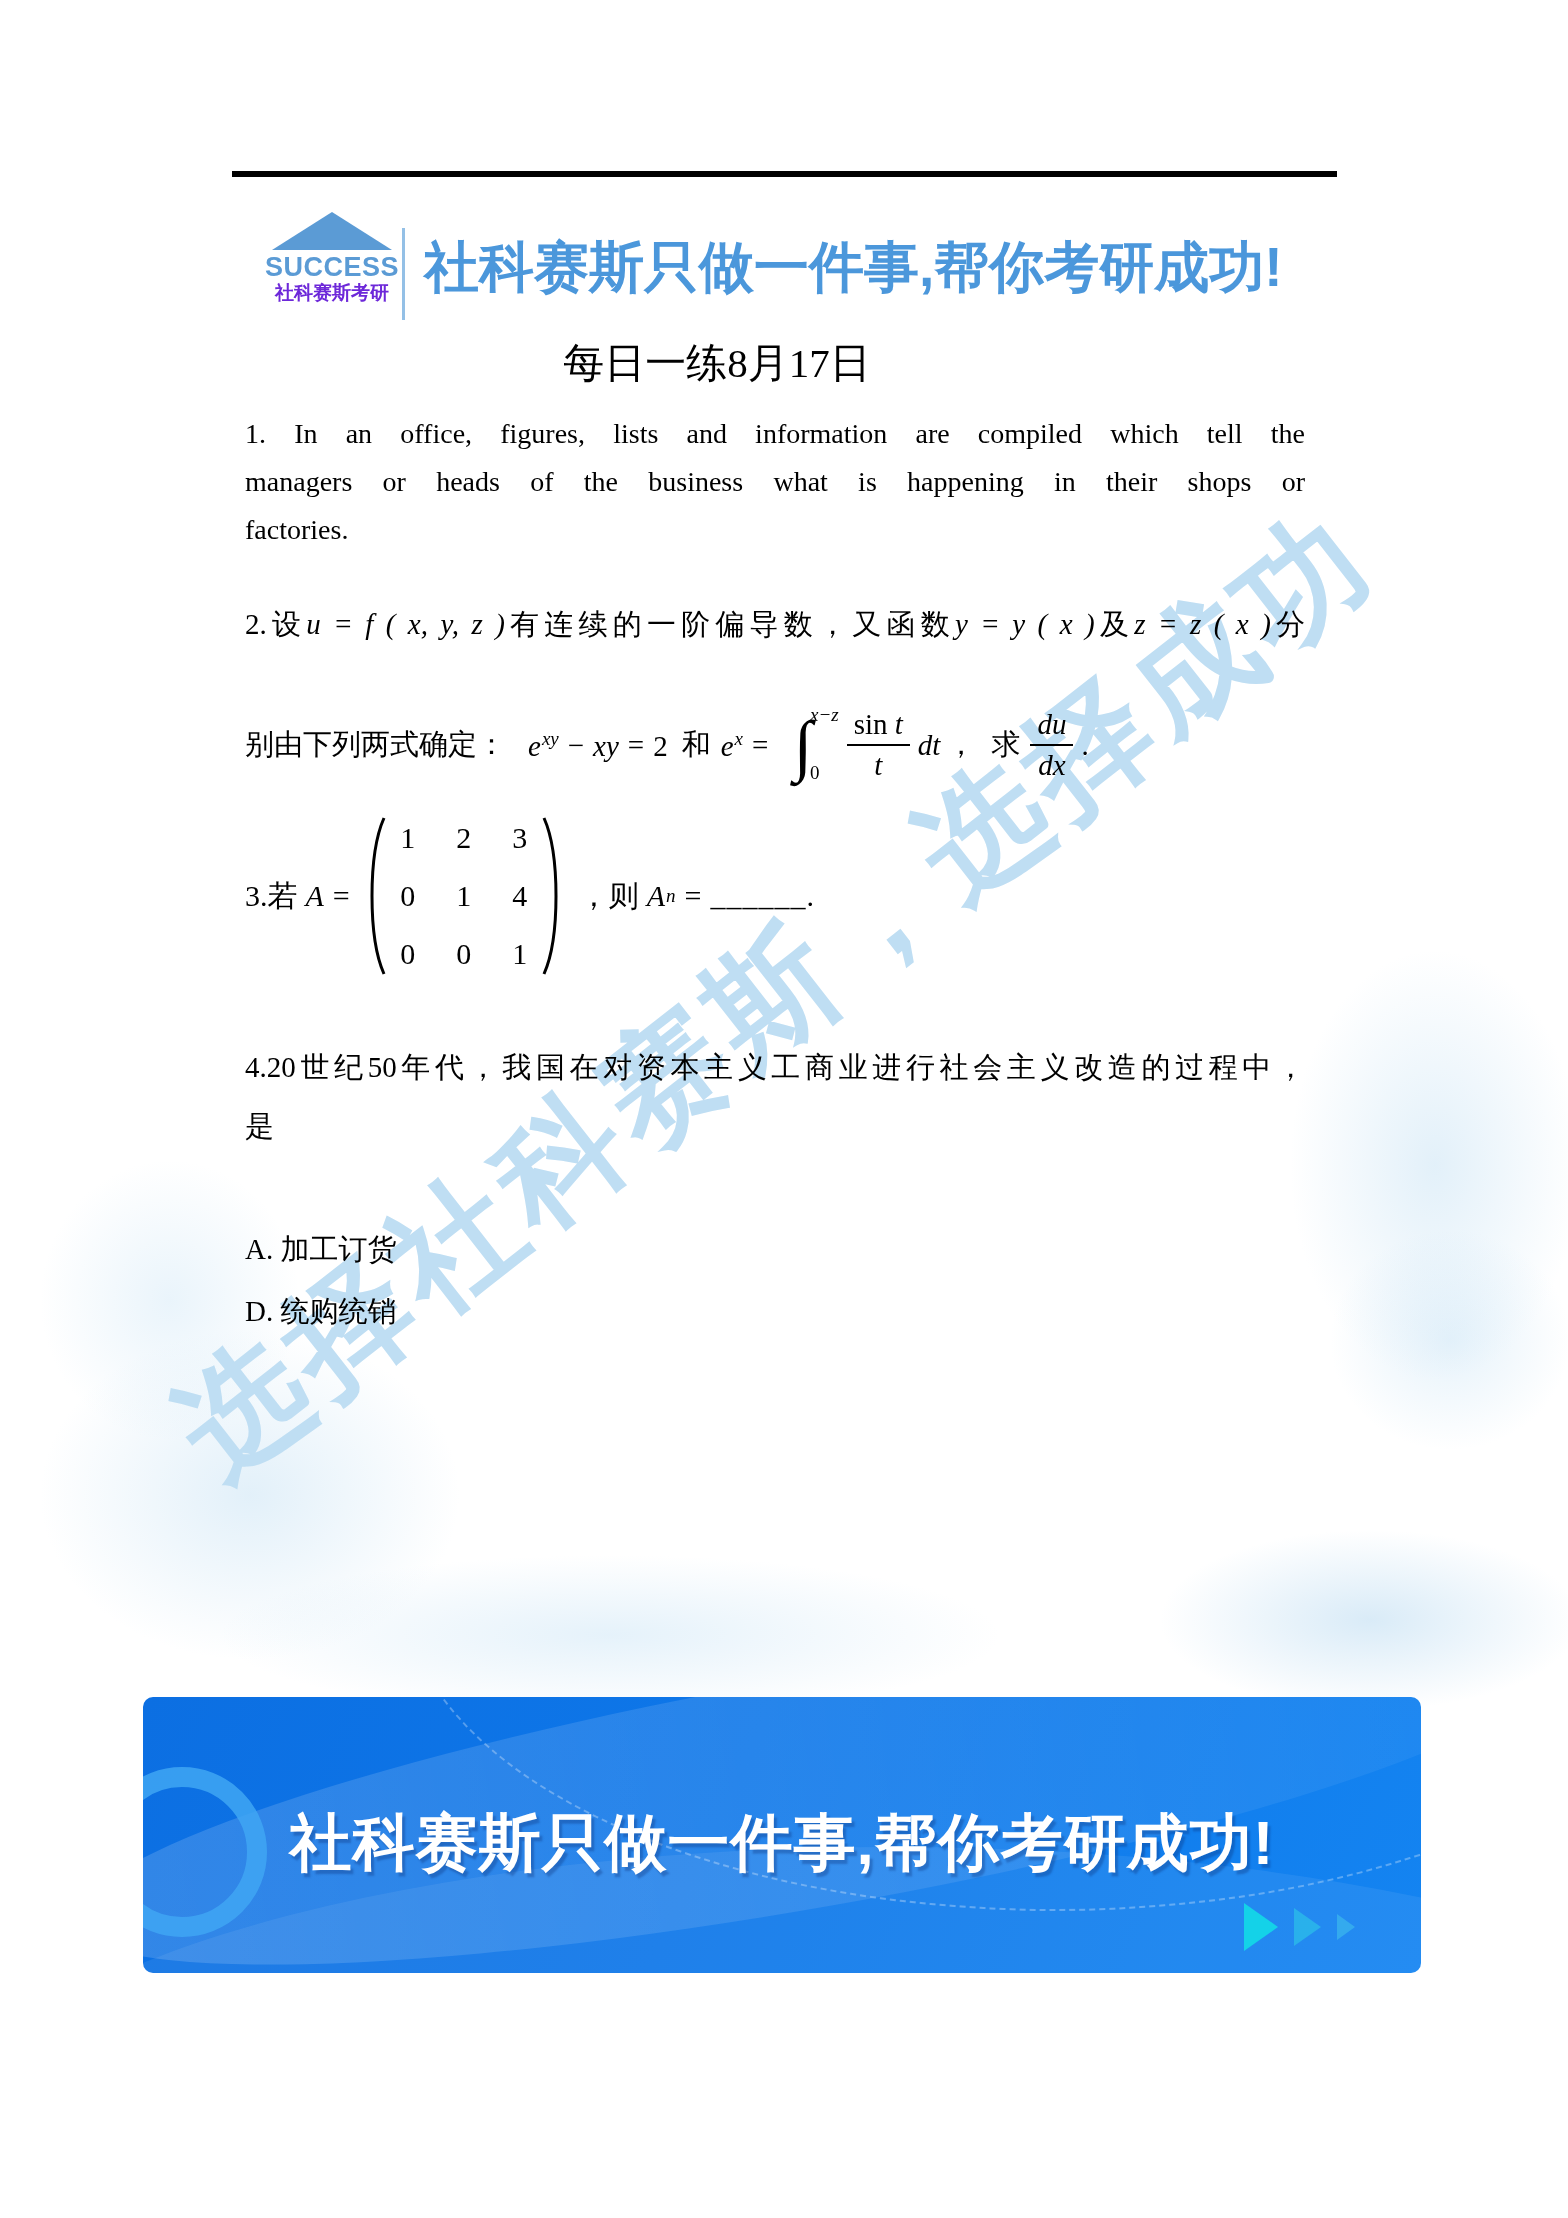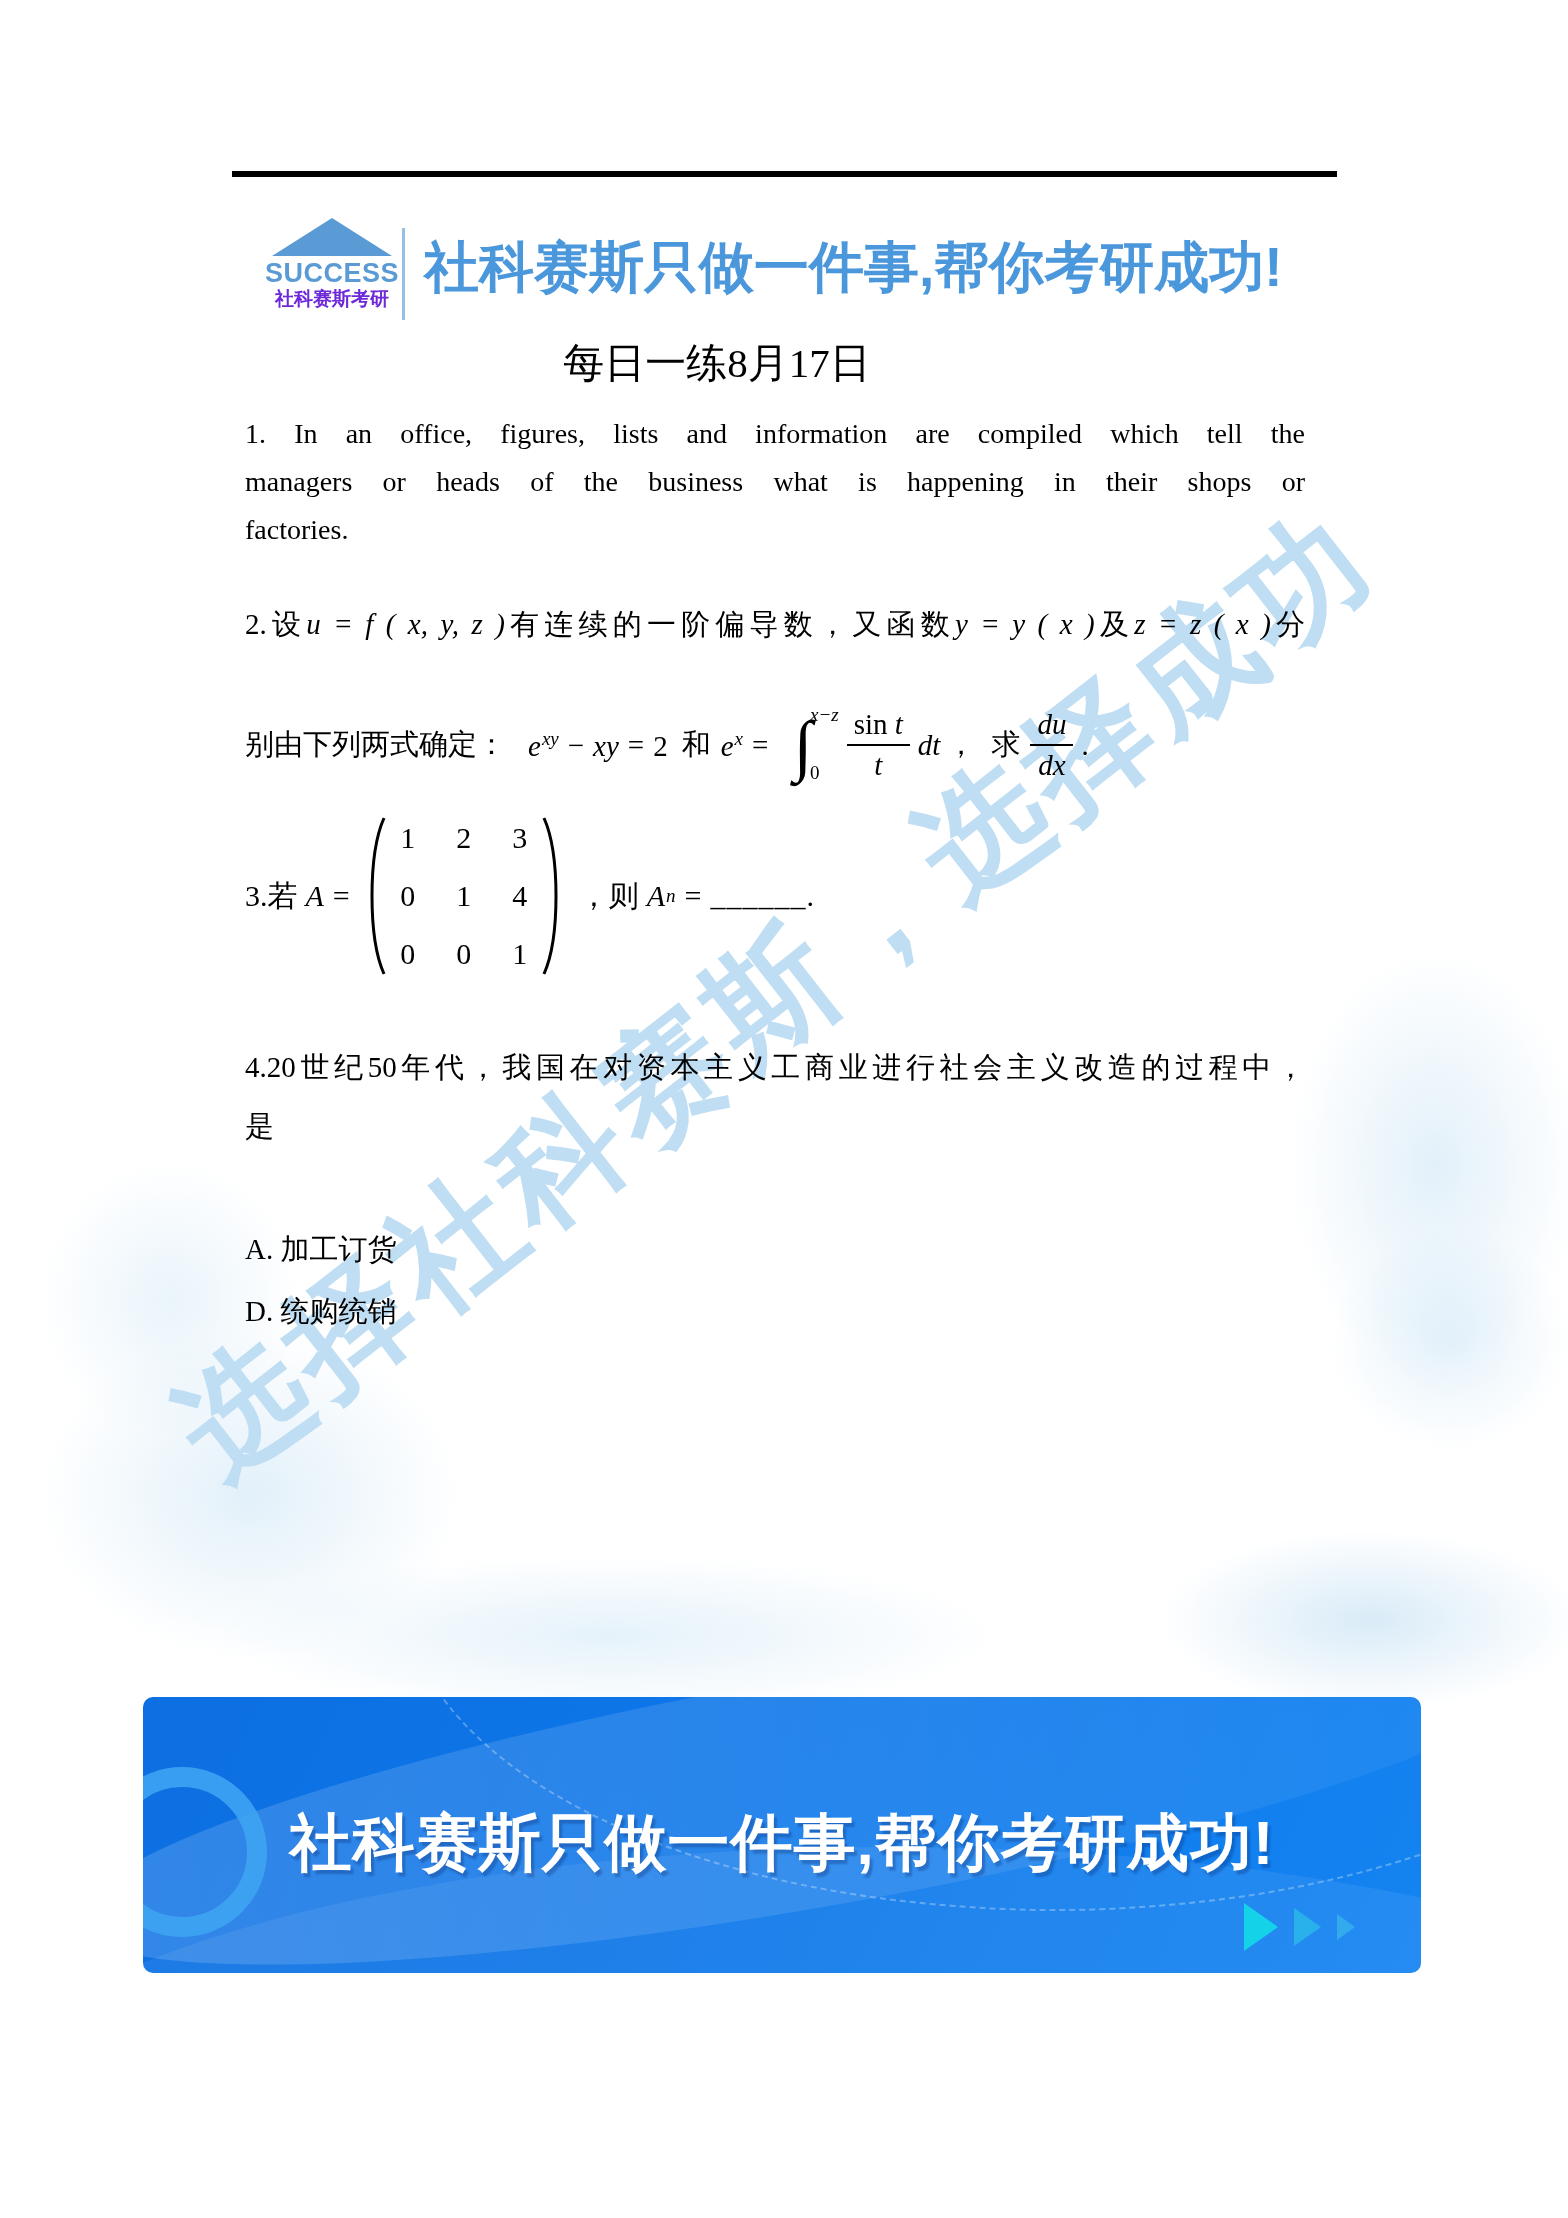--- a/index.html
+++ b/index.html
@@ -15,21 +15,21 @@
   .b5{left:40px;top:1160px;width:260px;height:280px;background:radial-gradient(closest-side,rgba(170,212,240,.25),rgba(170,212,240,0));}
   .b6{left:1330px;top:1230px;width:240px;height:220px;background:radial-gradient(closest-side,rgba(170,212,240,.30),rgba(170,212,240,0));}
 
   .watermark{position:absolute;left:775px;top:995px;transform:translate(-50%,-50%) rotate(-38deg);
              font-family:"Liberation Sans","DejaVu Sans",sans-serif;font-weight:bold;
              font-size:126px;letter-spacing:8px;color:#bfdef3;white-space:nowrap;}
 
   .top-rule{position:absolute;left:232px;top:171px;width:1105px;height:6px;background:#000;}
 
   
-  .logo{position:absolute;left:262px;top:218px;width:140px;display:flex;flex-direction:column;align-items:center;}
+  .logo{position:absolute;left:262px;top:212px;width:140px;display:flex;flex-direction:column;align-items:center;}
   .logo-roof{width:0;height:0;border-left:60px solid transparent;border-right:60px solid transparent;
              border-bottom:38px solid #5b9bd5;margin-bottom:3px;}
   .logo-brand{font-family:"Liberation Sans","DejaVu Sans",sans-serif;font-weight:bold;font-size:27px;
               color:#5b9bd5;letter-spacing:.5px;line-height:1.05;}
   .logo-sub{font-family:Liberation Sans, sans-serif;font-weight:bold;font-size:19px;
             color:#6d28d9;line-height:1.2;margin-top:1px;}
   .hdr-divider{position:absolute;left:402px;top:228px;width:3px;height:92px;background:#94c0e6;}
   .hdr-slogan{position:absolute;left:424px;top:231px;font-family:"Liberation Sans","DejaVu Sans",sans-serif;
               font-weight:900;font-size:55px;color:#4b97db;white-space:nowrap;letter-spacing:0;}
 

